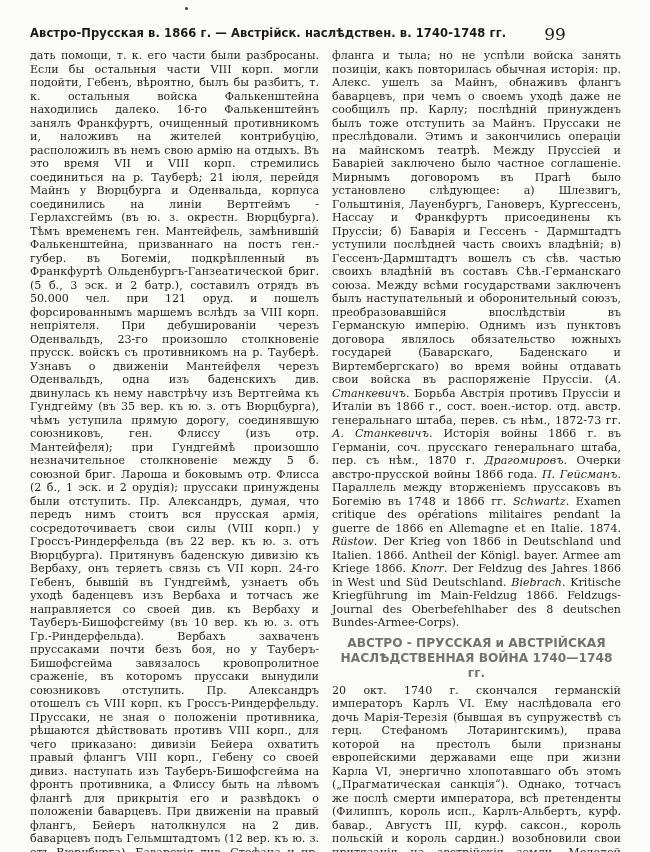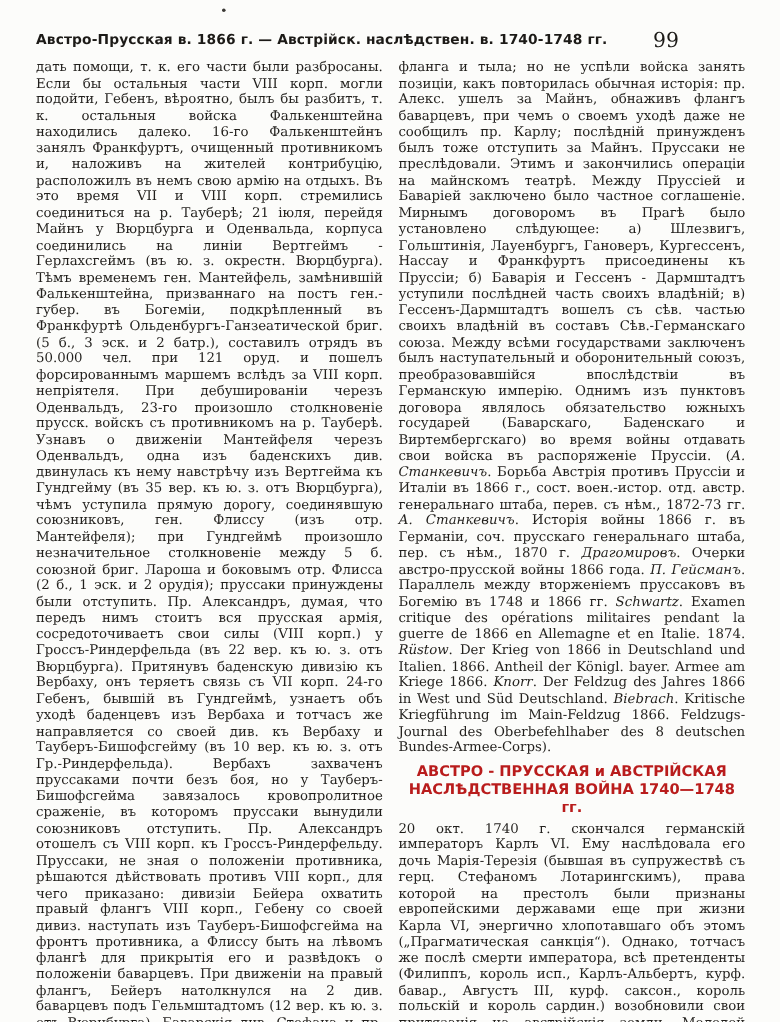--- a/index.html
+++ b/index.html
@@ -65,21 +65,21 @@
     word-spacing: 0.4px;
   }
   .body-text .it { font-style: italic; }
   .article-heading {
     font-family: "DejaVu Sans", sans-serif;
     font-size: 12.2px;
     line-height: 15px;
     font-weight: bold;
     text-align: center;
     margin: 6px 0 3px 0;
-    color: #b91c1c;
+    color: #737373;
   }
 </style>
 </head>
 <body>
 
 <div class="page">
   <div class="speck"></div>
 
   <header class="running-header">
     <span>Австро-Прусская в. 1866 г. — Австрійск. наслѣдствен. в. 1740-1748 гг.</span>

